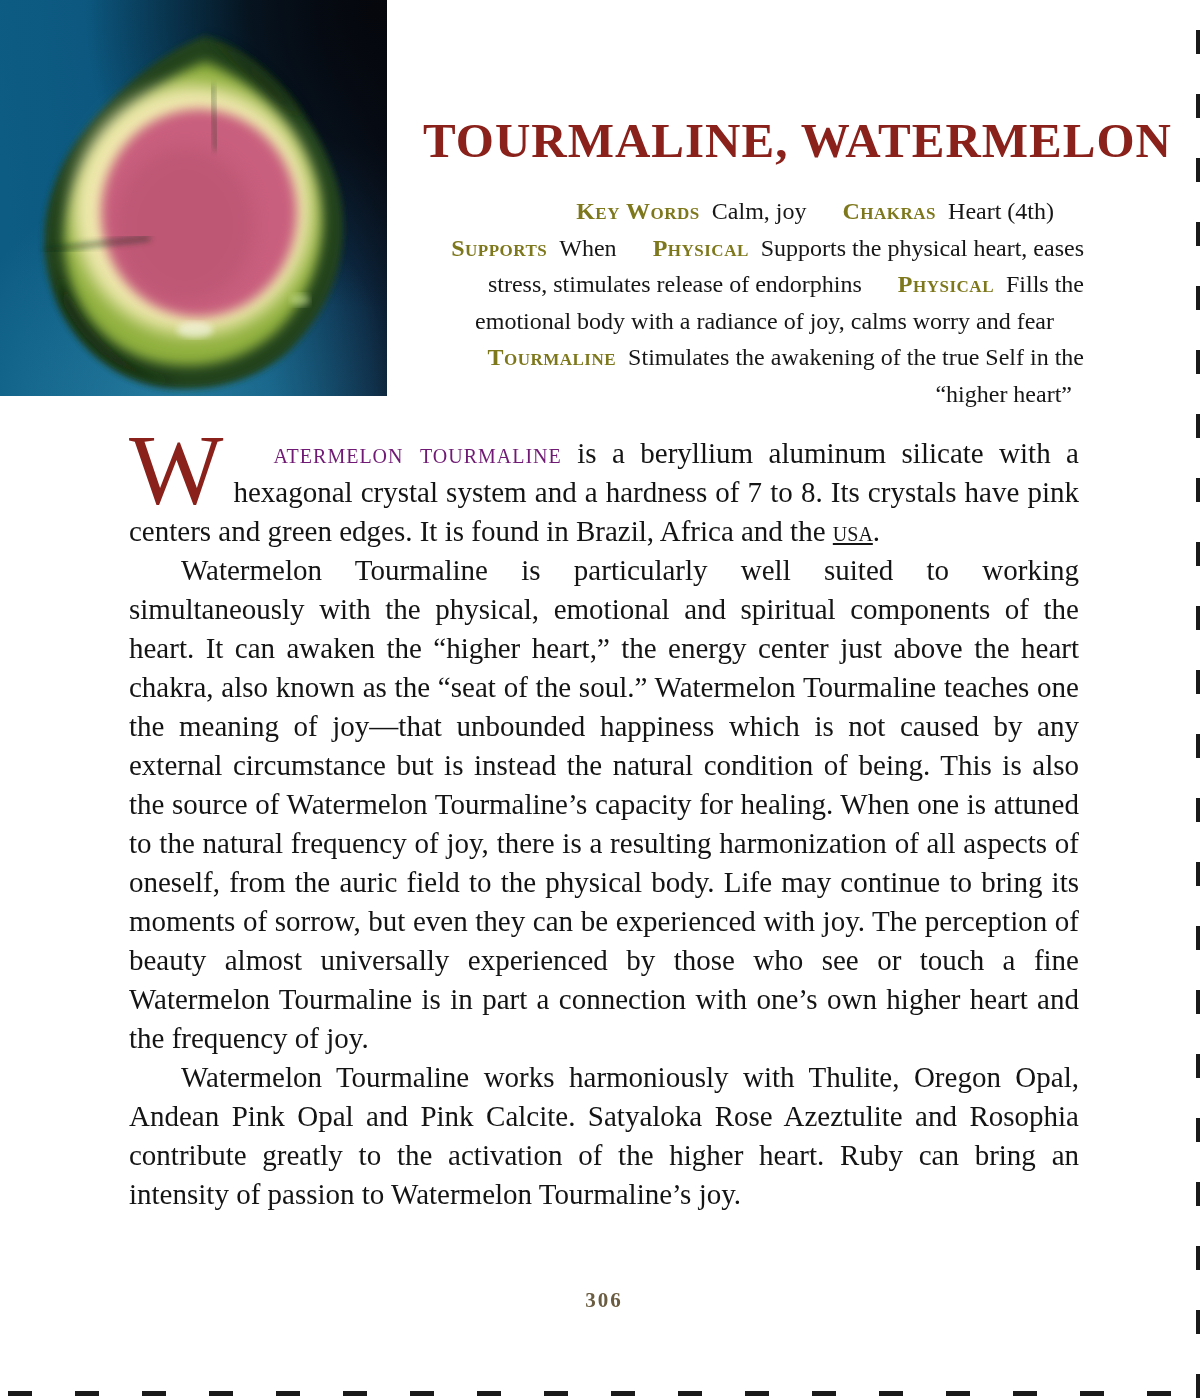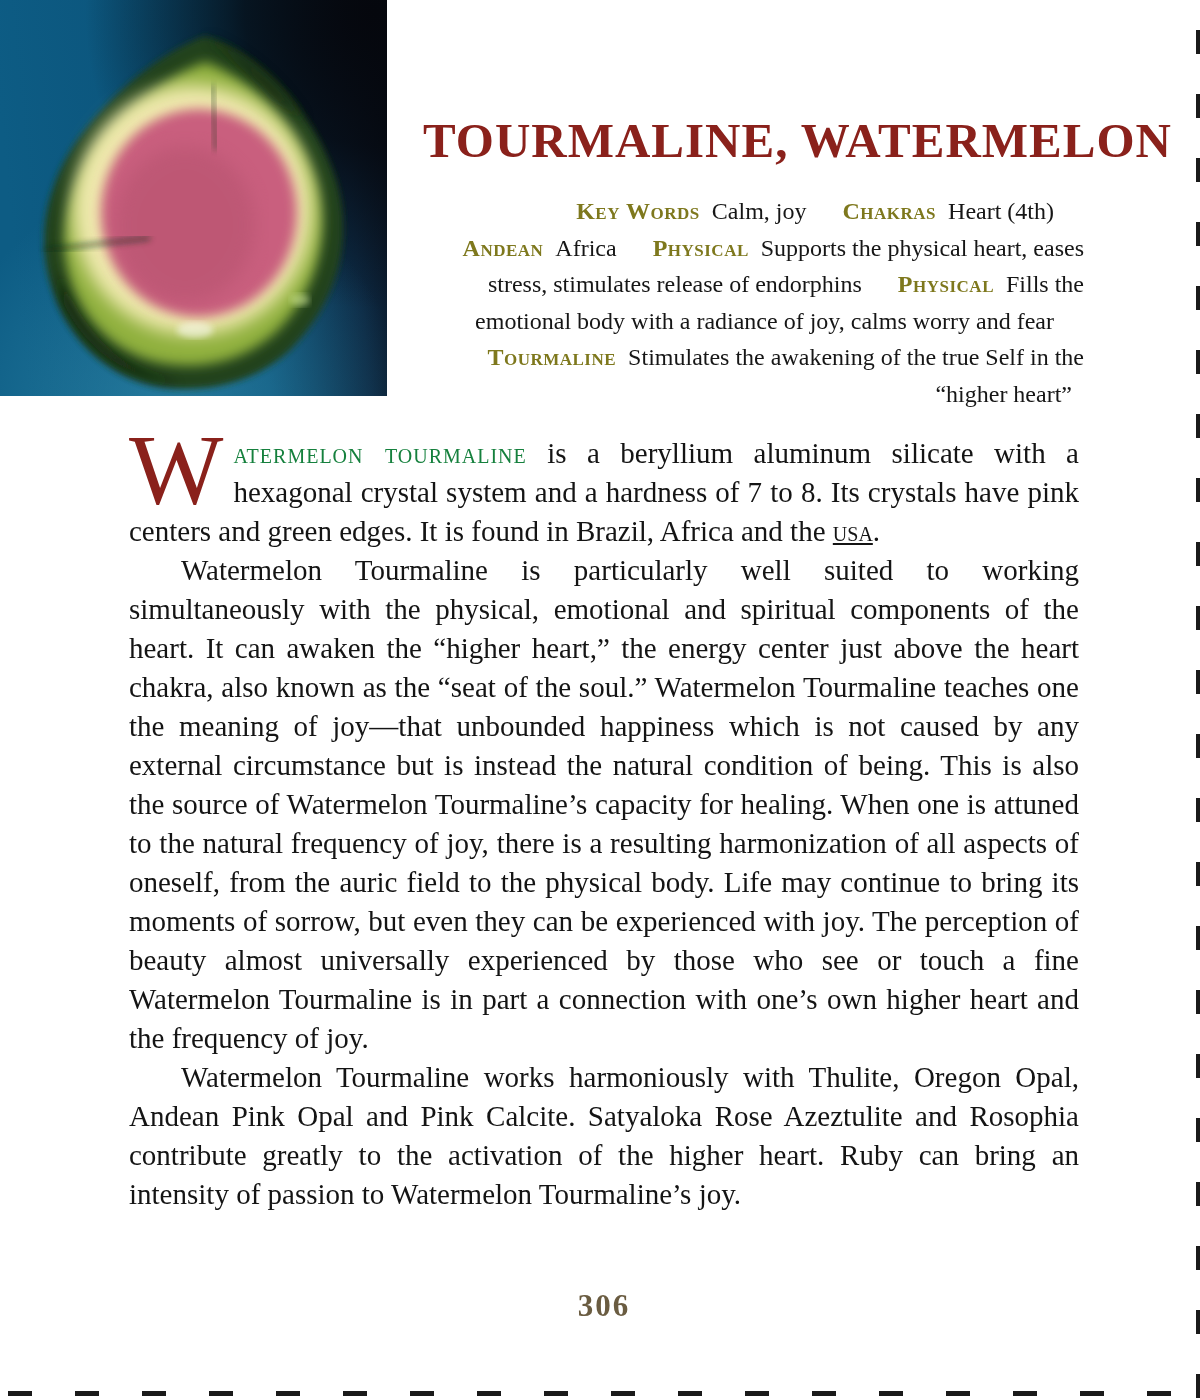--- a/index.html
+++ b/index.html
@@ -48,29 +48,30 @@
   .bodytext p{margin:0;padding:0;}
   .bodytext p.indent{text-indent:52px;}
   .dropcap{
     float:left;
     font-size:100px;line-height:80px;
     color:#8a211b;
     margin:-4px 10px 0 0;
   }
   .lead-sc{
     font-variant:small-caps;
-    color:#15803d;
+    color:#701a75;
     letter-spacing:1px;
+    margin-left:40px;
   }
   .sc{font-variant:small-caps;text-decoration:underline;}
   
   .pagenum{
     position:absolute;left:129px;top:1288px;width:950px;
     text-align:center;
-    font-size:31px;font-weight:bold;
+    font-size:21px;font-weight:bold;
     letter-spacing:2px;
     color:#6a5c41;
   }
   
   .edge-right{
     position:absolute;right:0;top:30px;width:4px;height:1370px;
     background:repeating-linear-gradient(
       to bottom,
       #1a1a1a 0px, #1a1a1a 24px,
       transparent 24px, transparent 64px);
@@ -143,21 +144,21 @@
       </g>
     </svg>
   </div>
 
   <h1 class="title">TOURMALINE, WATERMELON</h1>
 
   <p class="keyblock">
     <span class="kv-label">Key Words</span><span class="kv-value">Calm, joy</span>
     <span class="kv-label">Chakras</span><span class="kv-value">Heart (4th)</span>
     <br>
-    <span class="kv-label">Andean</span><span class="kv-value">Africa</span>
+    <span class="kv-label">Supports</span><span class="kv-value">When</span>
     <span class="kv-label">Physical</span><span class="kv-value">Supports the physical heart, eases stress, stimulates release of endorphins</span>
     <span class="kv-label">Physical</span><span class="kv-value">Fills the emotional body with a radiance of joy, calms worry and fear</span>
     <span class="kv-label">Tourmaline</span><span class="kv-value">Stimulates the awakening of the true Self in the “higher heart”</span>
   </p>
 
   <div class="bodytext">
     <p>
       <span class="dropcap">W</span><span class="lead-sc">atermelon tourmaline</span><span> is a beryllium aluminum silicate with a hexagonal crystal system and a hardness of 7 to 8. Its crystals have pink centers and green edges. It is found in Brazil, Africa and the </span><span class="sc">usa</span><span>.</span>
     </p>
     <p class="indent">Watermelon Tourmaline is particularly well suited to working simultaneously with the physical, emotional and spiritual components of the heart. It can awaken the “higher heart,” the energy center just above the heart chakra, also known as the “seat of the soul.” Watermelon Tourmaline teaches one the meaning of joy—that unbounded happiness which is not caused by any external circumstance but is instead the natural condition of being. This is also the source of Watermelon Tourmaline’s capacity for healing. When one is attuned to the natural frequency of joy, there is a resulting harmonization of all aspects of oneself, from the auric field to the physical body. Life may continue to bring its moments of sorrow, but even they can be experienced with joy. The perception of beauty almost universally experienced by those who see or touch a fine Watermelon Tourmaline is in part a connection with one’s own higher heart and the frequency of joy.</p>

